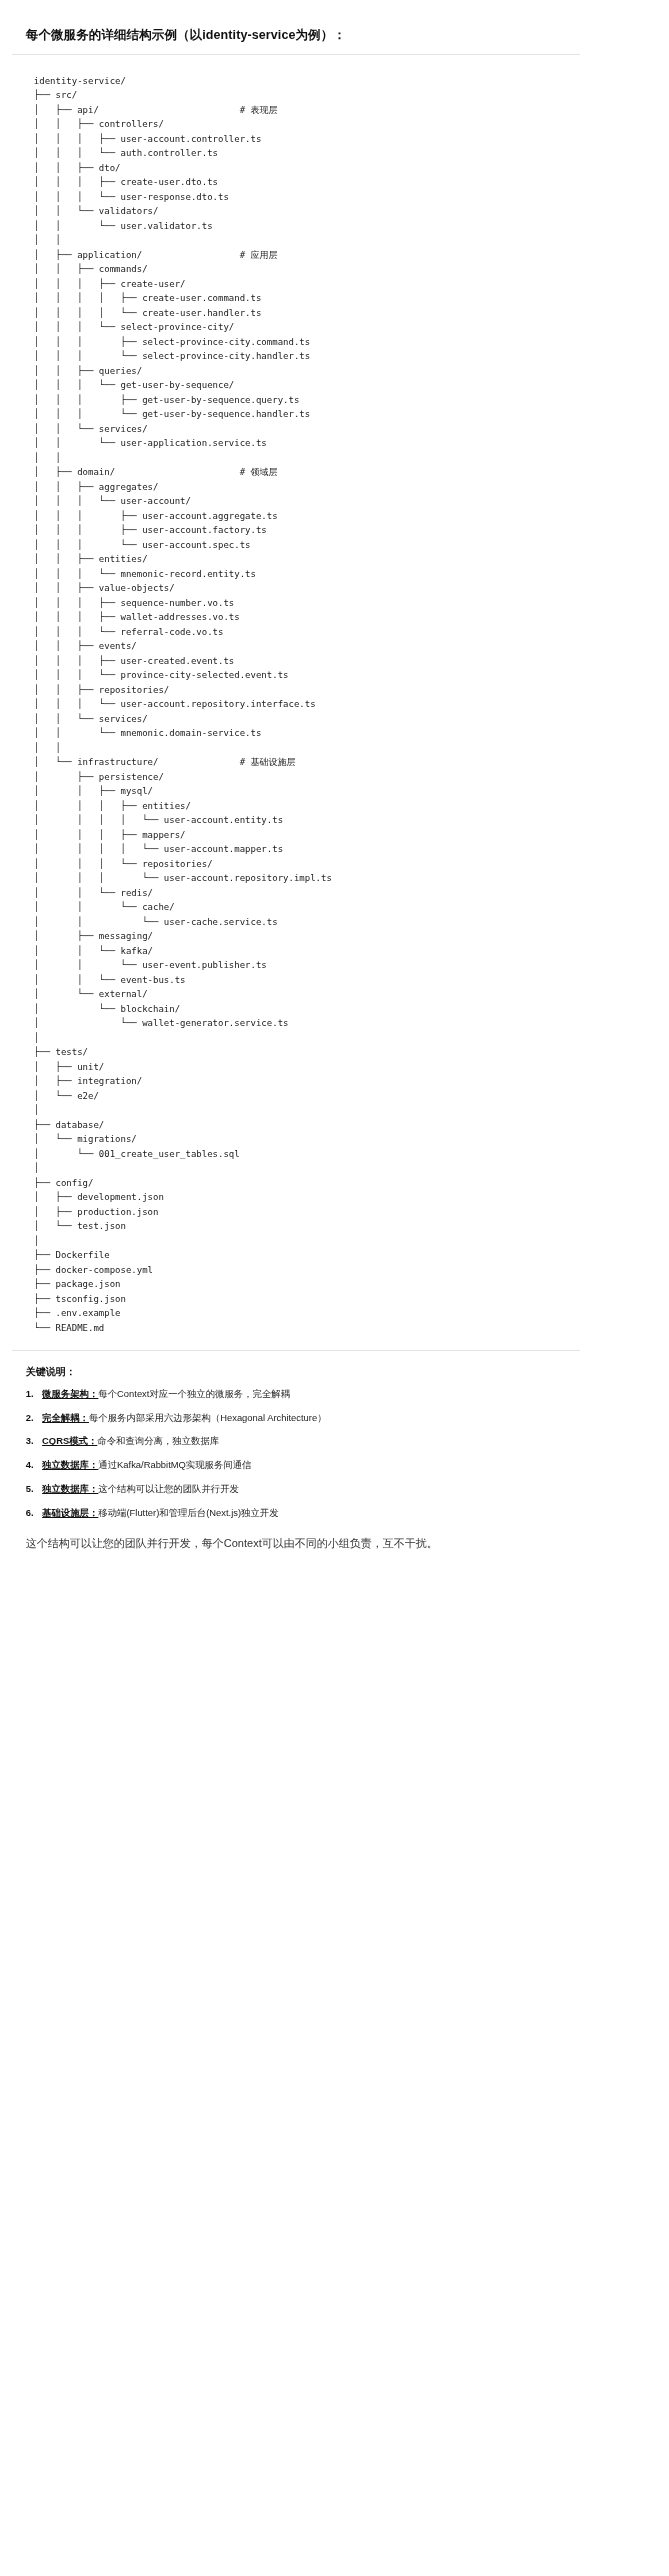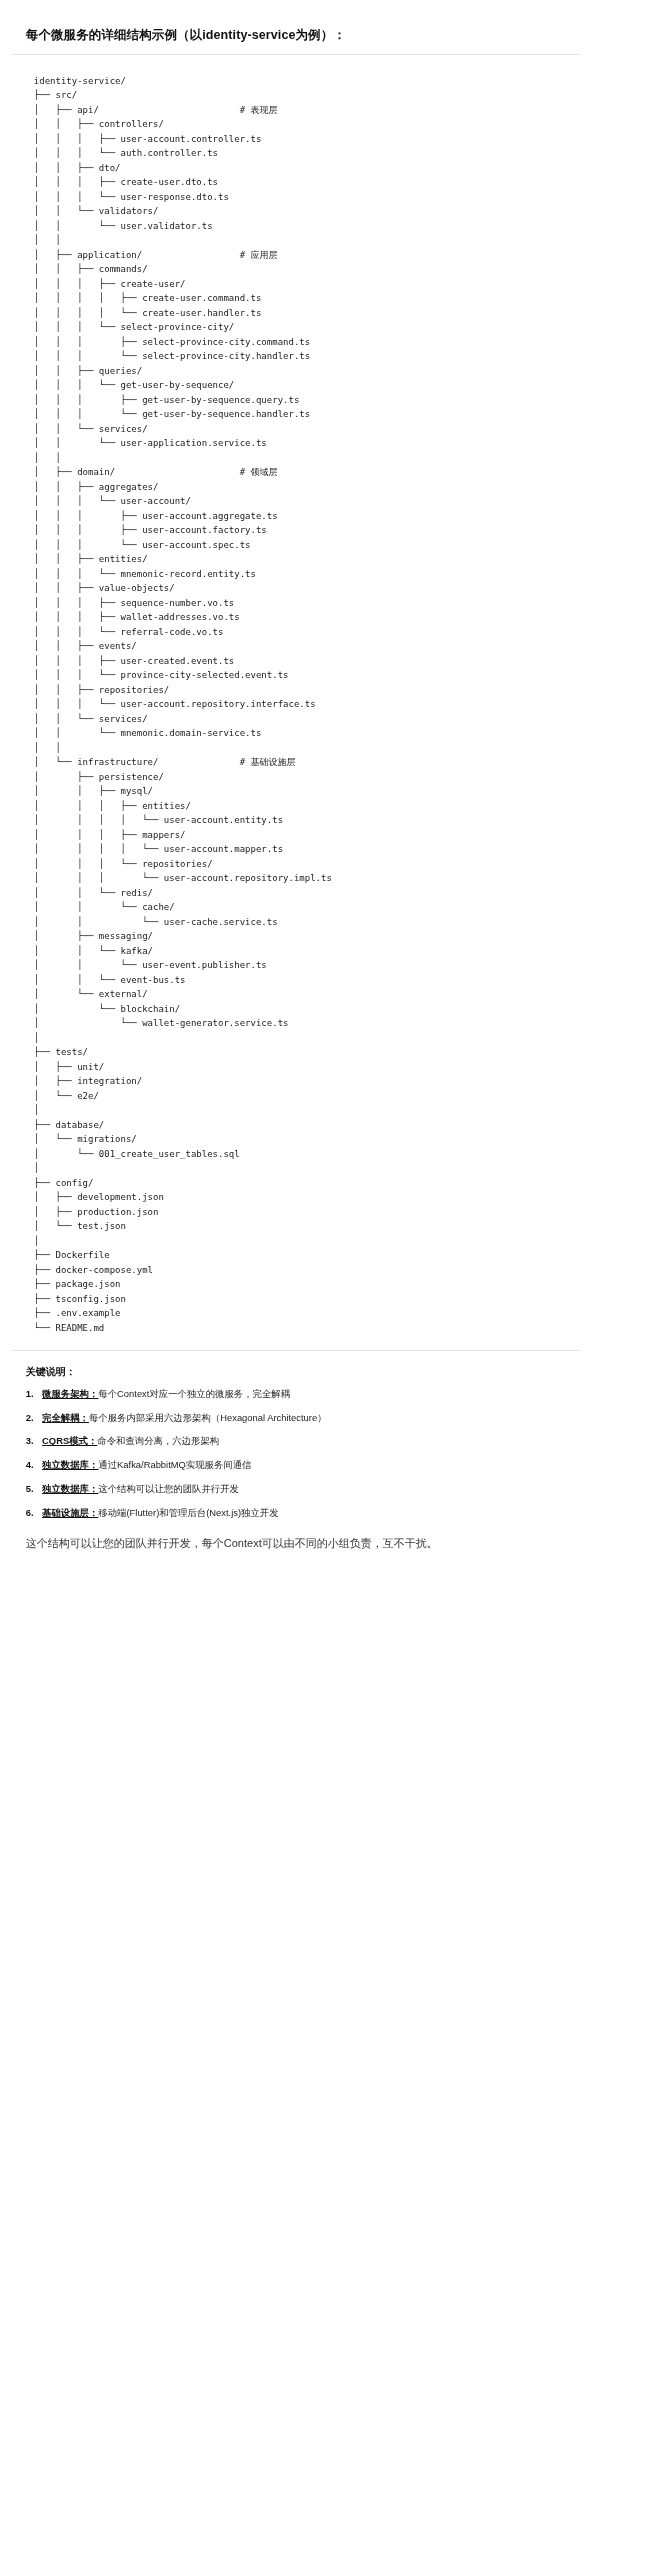--- a/index.html
+++ b/index.html
@@ -187,21 +187,21 @@
   <div class="notes">
     <div class="notes-title">关键说明：</div>
     <ol class="note-list">
       <li>
         <span class="num">1.</span><span class="lead">微服务架构：</span><span>每个Context对应一个独立的微服务，完全解耦</span>
       </li>
       <li>
         <span class="num">2.</span><span class="lead">完全解耦：</span><span>每个服务内部采用六边形架构（Hexagonal Architecture）</span>
       </li>
       <li>
-        <span class="num">3.</span><span class="lead">CQRS模式：</span><span>命令和查询分离，六边形架构</span>
+        <span class="num">3.</span><span class="lead">CQRS模式：</span><span>命令和查询分离，独立数据库</span>
       </li>
       <li>
         <span class="num">4.</span><span class="lead">独立数据库：</span><span>通过Kafka/RabbitMQ实现服务间通信</span>
       </li>
       <li>
         <span class="num">5.</span><span class="lead">独立数据库：</span><span>这个结构可以让您的团队并行开发</span>
       </li>
       <li>
         <span class="num">6.</span><span class="lead">基础设施层：</span><span>移动端(Flutter)和管理后台(Next.js)独立开发</span>
       </li>

